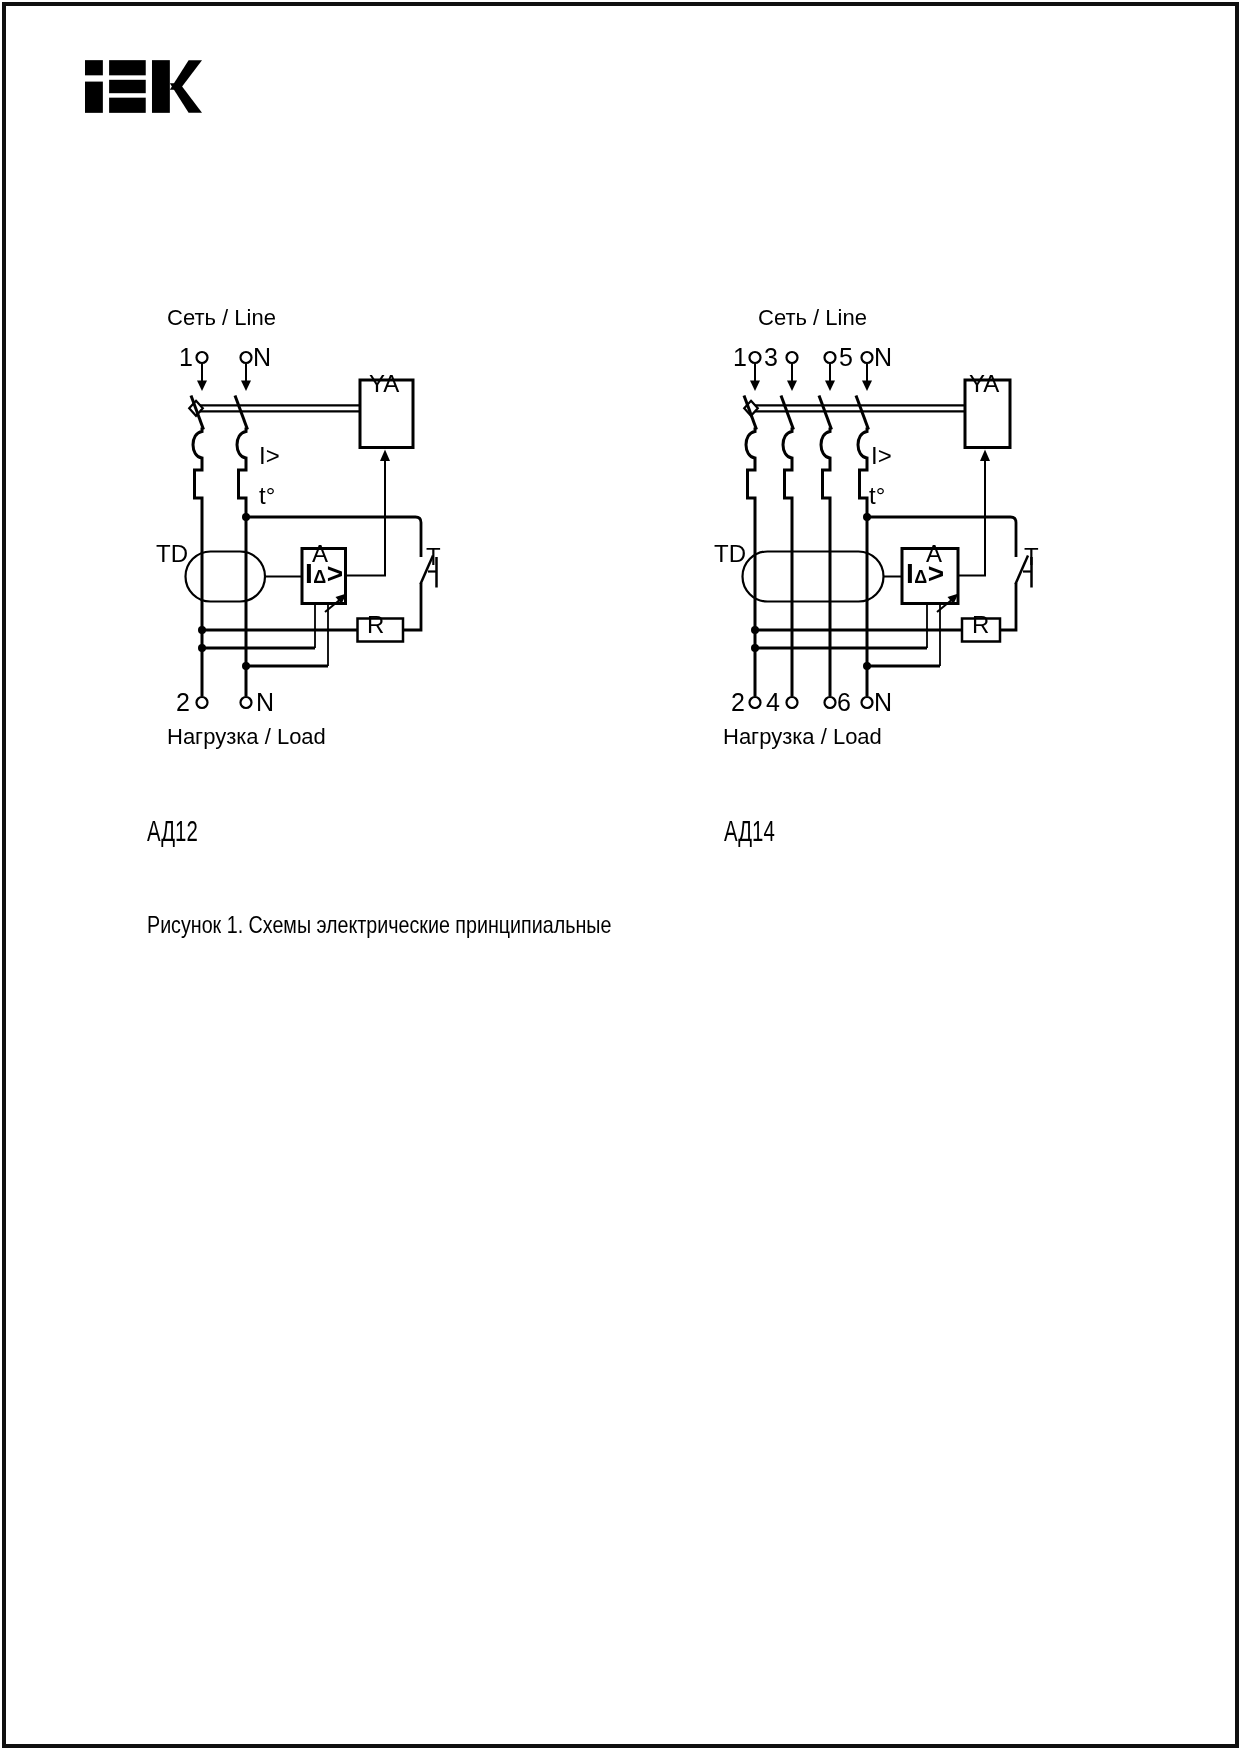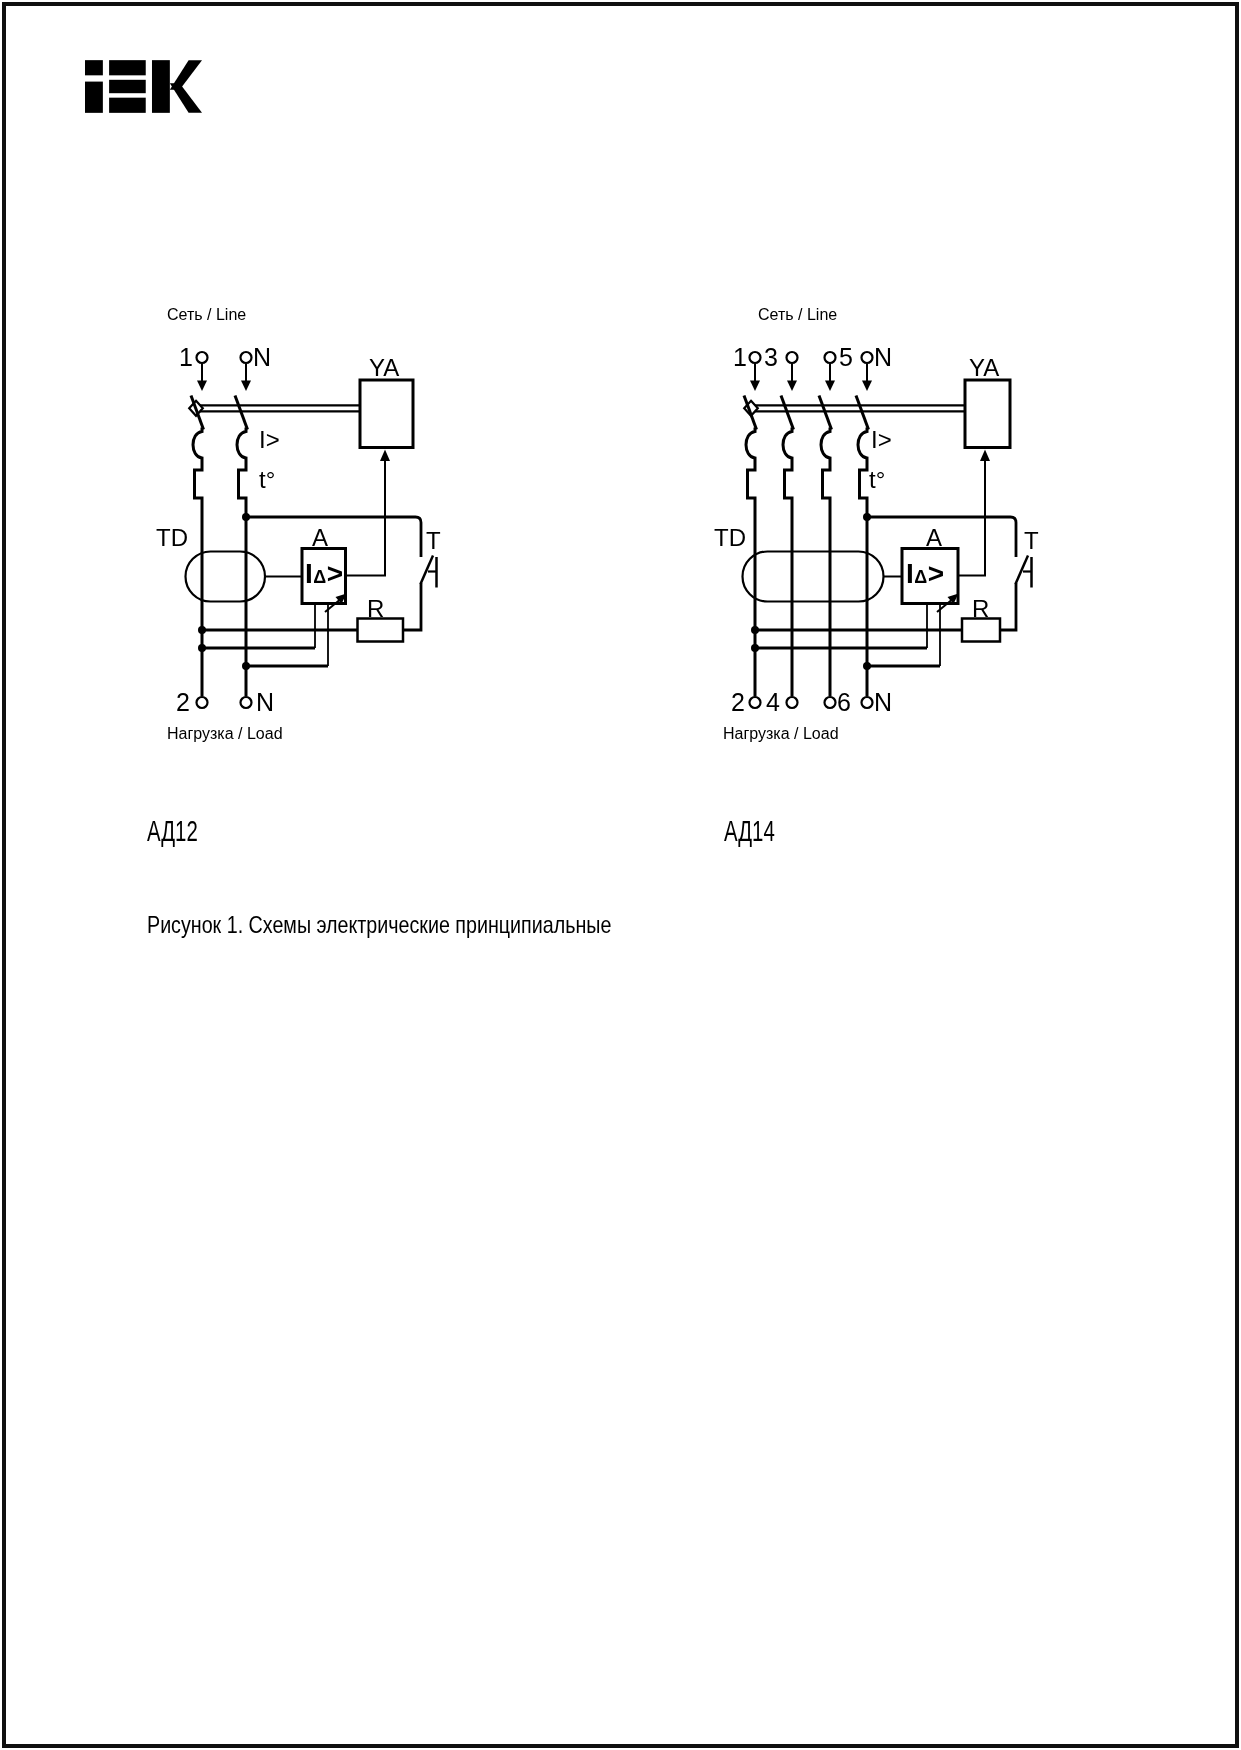--- a/index.html
+++ b/index.html
@@ -8,22 +8,22 @@
     font-family:"Liberation Sans","DejaVu Sans",sans-serif;color:#000;
     overflow:hidden;
   }
   .page-border{
     position:absolute;inset:2px;border:4px solid #0f0f0f;pointer-events:none;
   }
   .lbl{
     position:absolute;line-height:1;white-space:nowrap;color:#000;
     font-family:"Liberation Sans","DejaVu Sans",sans-serif;
   }
-  .fs22{font-size:16px;}
-  .fs24{font-size:24px;}
+  .fs22{font-size:22px;}
+  .fs24{font-size:24px;margin-top:16px;}
   .fs25{font-size:25px;}
   .diff{font-size:28px;letter-spacing:0.5px;font-weight:bold;}
   .diff .delta{font-size:18px;}
   .fig-title{font-size:30px;transform:scaleX(0.68);transform-origin:left top;}
   .fig-caption{font-size:24px;transform:scaleX(0.82);transform-origin:left top;}
   svg{position:absolute;top:0;left:0;}
 </style>
 </head>
 <body>
 

